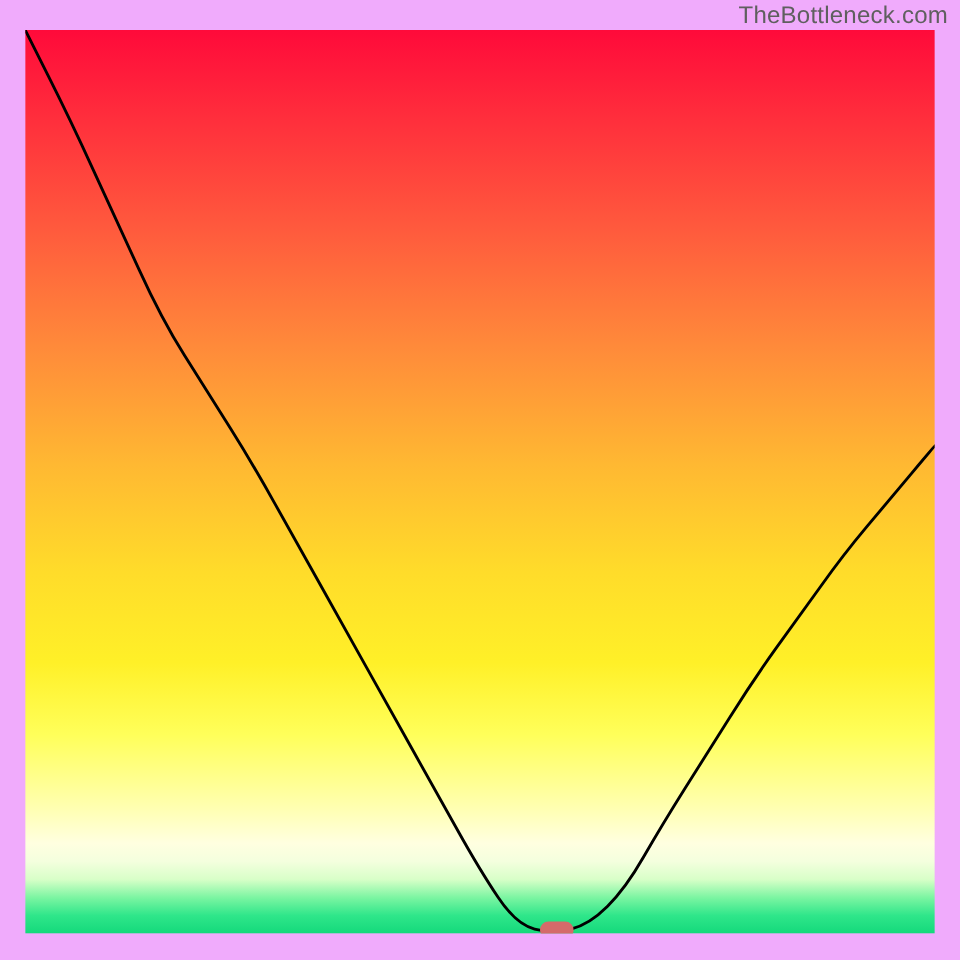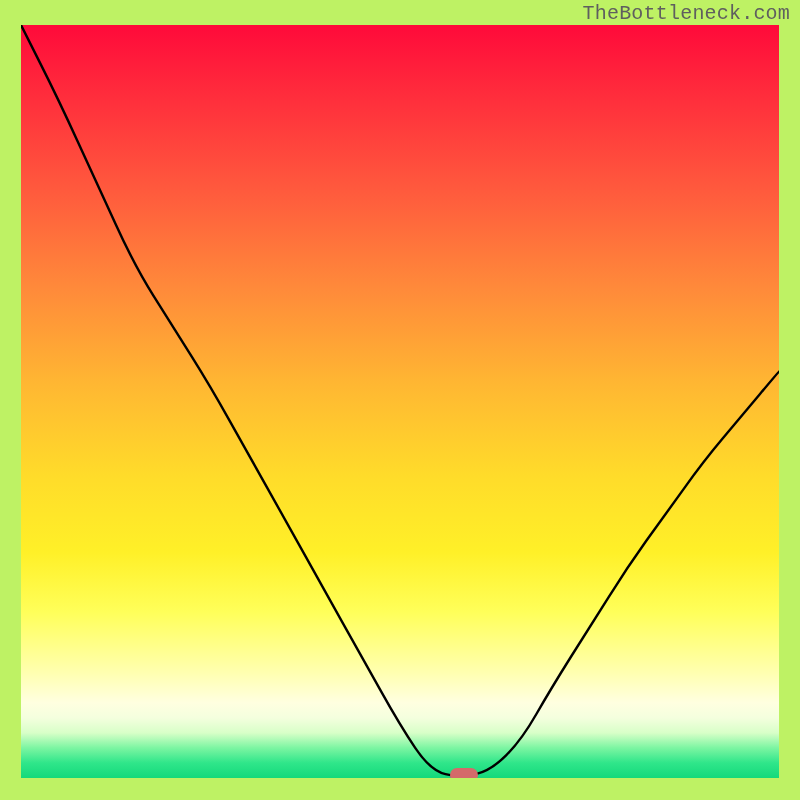--- a/index.html
+++ b/index.html
@@ -8,22 +8,21 @@
     width: 800px;
     height: 800px;
     background: #000;
     overflow: hidden;
     font-family: Arial, Helvetica, sans-serif;
   }
   .frame {
     position: relative;
     width: 800px;
     height: 800px;
-    background: #bef264;
-    font-family: Liberation Mono, monospace;
+    background: #f0abfc;
   }
   .watermark {
     position: absolute;
     top: 2px;
     right: 10px;
     color: #5f5f5f;
     font-size: 20px;
     font-weight: 500;
     letter-spacing: 0.2px;
     z-index: 50;

